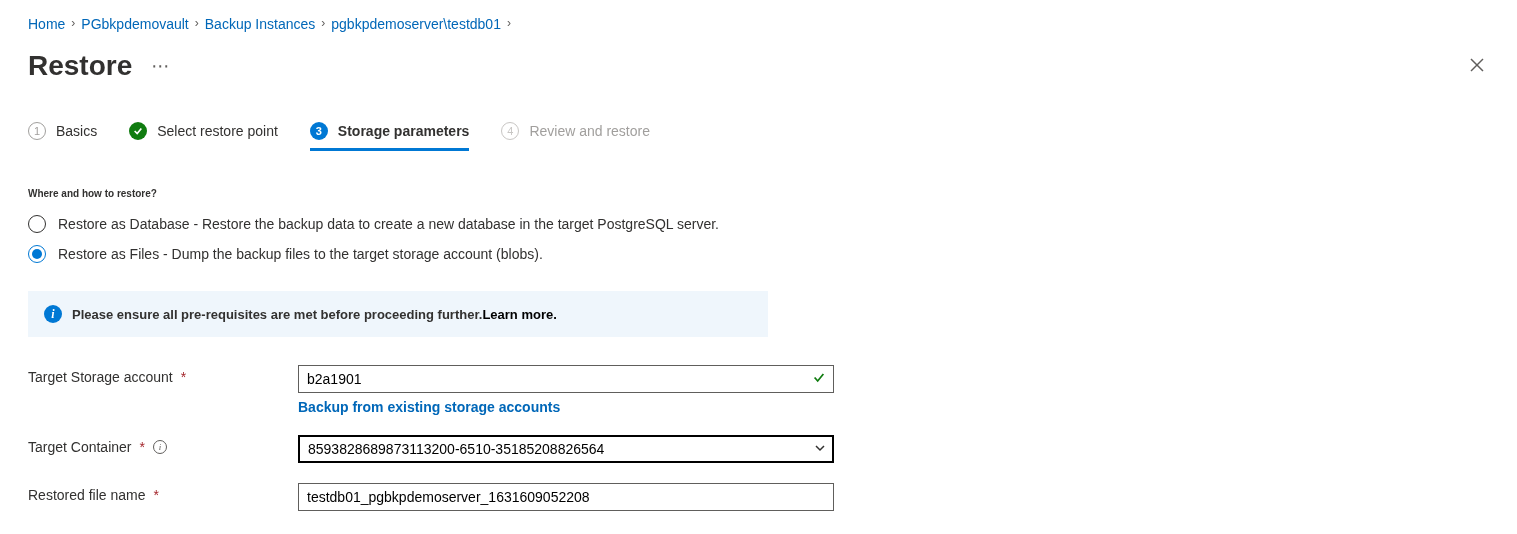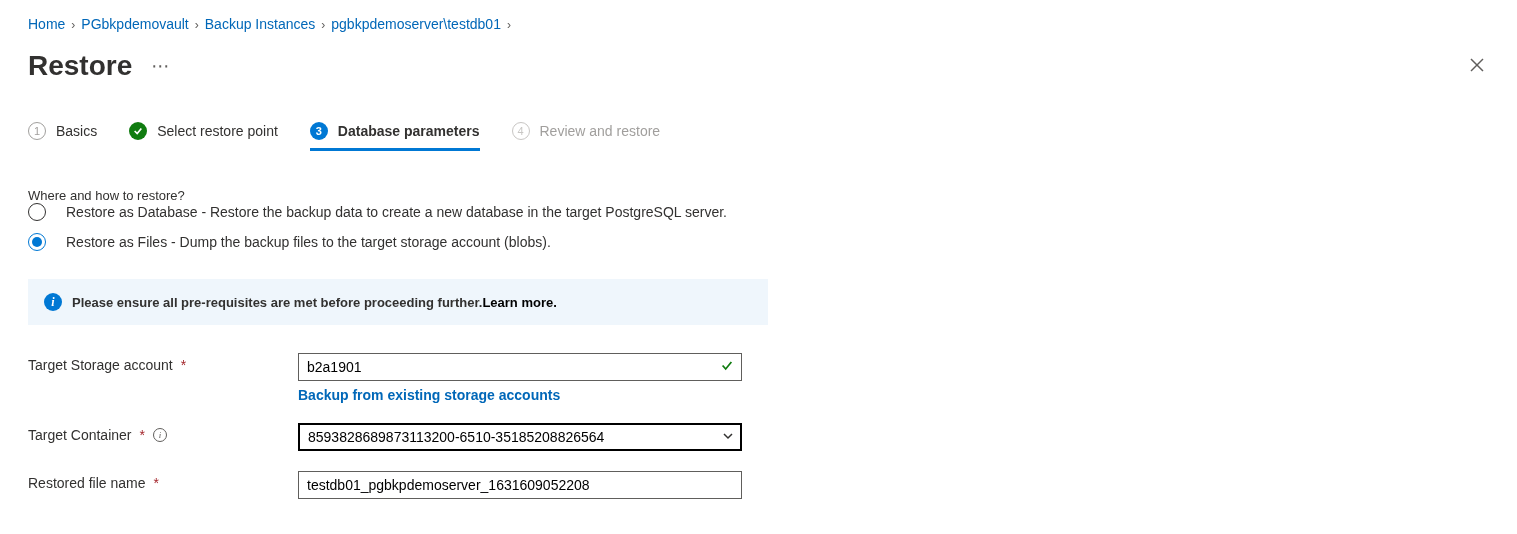--- a/index.html
+++ b/index.html
@@ -9,21 +9,21 @@
     }
     body {
       font-family: "Segoe UI", -apple-system, BlinkMacSystemFont, sans-serif;
       background: #ffffff;
       color: #323130;
       font-size: 14px;
       padding: 16px 28px;
     }
     .breadcrumb {
       display: flex;
-      align-items: flex-end;
+      align-items: flex-start;
       gap: 6px;
       margin-bottom: 18px;
     }
     .breadcrumb a {
       color: #0067b8;
       text-decoration: none;
       font-size: 14px;
     }
     .breadcrumb .sep {
       color: #605e5c;
@@ -113,27 +113,28 @@
       font-size: 14px;
       color: #323130;
     }
     .tab.active .tab-label {
       font-weight: 600;
     }
     .tab.disabled .tab-label {
       color: #a19f9d;
     }
     .section-title {
-      font-weight: 400;
-      font-size: 13px;
+      font-weight: 700;
+      font-size: 10px;
+      margin-bottom: 16px;
     }
     .radio-row {
       display: flex;
       align-items: center;
-      gap: 20px;
+      gap: 12px;
       margin-bottom: 12px;
       cursor: pointer;
     }
     .radio {
       width: 18px;
       height: 18px;
       border-radius: 50%;
       border: 1px solid #323130;
       display: flex;
       align-items: center;
@@ -200,21 +201,21 @@
     .required {
       color: #a4262c;
     }
     .form-field {
       display: flex;
       flex-direction: column;
       gap: 6px;
     }
     .input-wrapper {
       position: relative;
-      width: 444px;
+      width: 536px;
     }
     .text-input {
       width: 100%;
       height: 28px;
       border: 1px solid #605e5c;
       padding: 0 30px 0 8px;
       font-size: 14px;
       font-family: inherit;
       background: #fff;
     }
@@ -298,21 +299,21 @@
   <div class="tab">
     <span class="step-circle success">
       <svg width="10" height="10" viewBox="0 0 12 12" fill="none">
           <path d="M2 6 L5 9 L10 3" stroke="#fff" stroke-width="2"></path>
         </svg>
     </span>
     <span class="tab-label">Select restore point</span>
   </div>
   <div class="tab active">
     <span class="step-circle current">3</span>
-    <span class="tab-label">Database parameters</span>
+    <span class="tab-label">Storage parameters</span>
   </div>
   <div class="tab disabled">
     <span class="step-circle disabled">4</span>
     <span class="tab-label">Review and restore</span>
   </div>
 </div>
 
 <div class="section-title">Where and how to restore?</div>
 
 <div class="radio-row">

